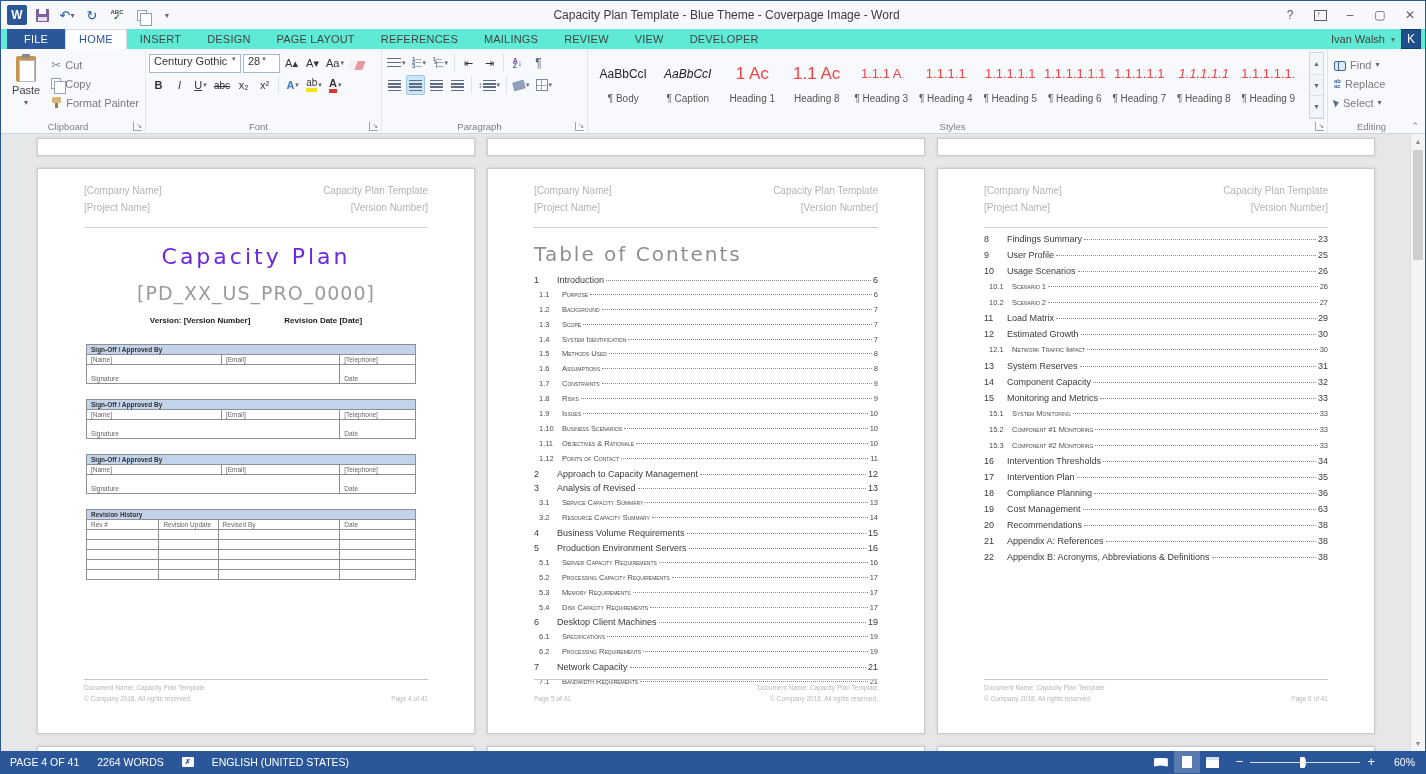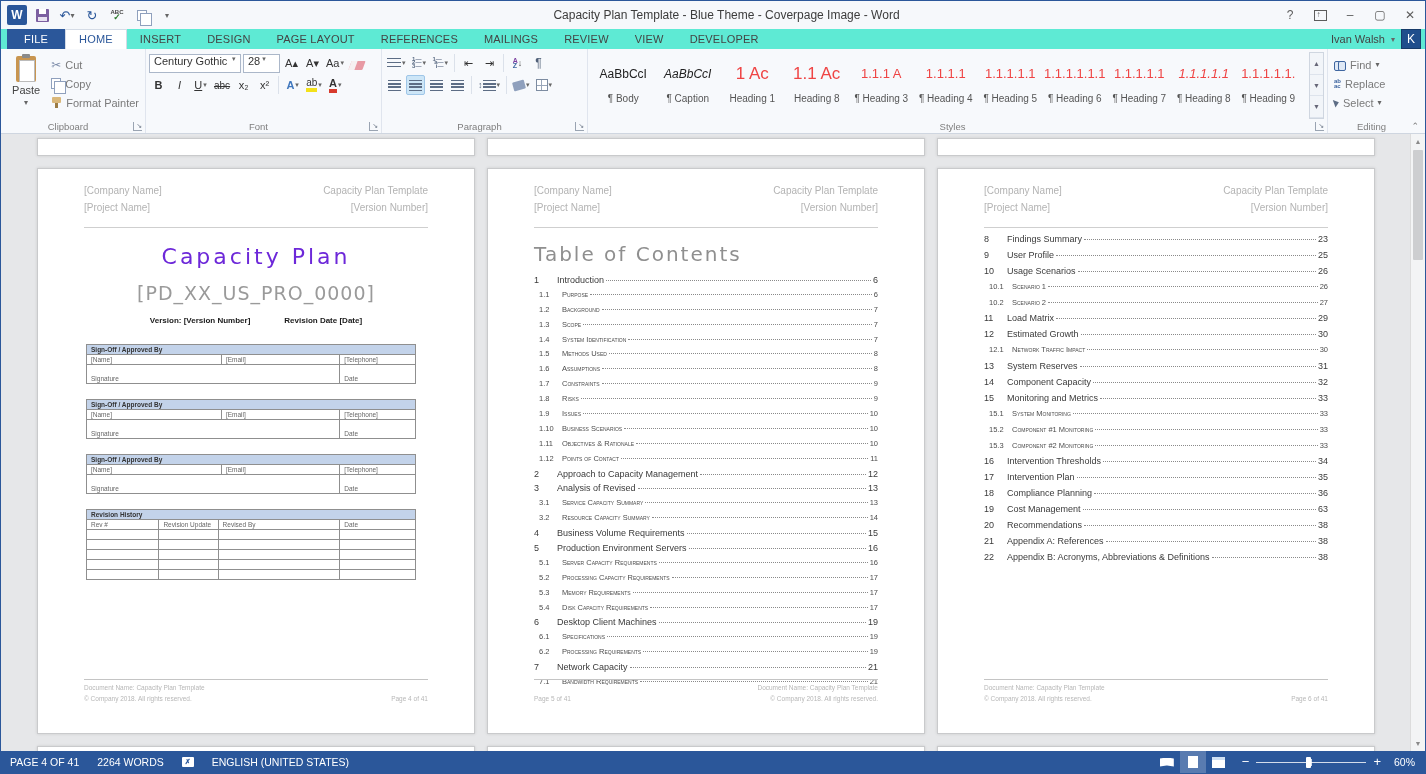--- a/index.html
+++ b/index.html
@@ -155,21 +155,21 @@
   .view-btn{width:26px;height:22px;display:flex;align-items:center;justify-content:center;}
   .view-btn.active{background:rgba(255,255,255,.22);}
   .vb-read{width:14px;height:9px;background:#fff;clip-path:polygon(0 12%,48% 0,52% 0,100% 12%,100% 100%,52% 90%,48% 90%,0 100%);}
   .vb-print{width:10px;height:12px;background:#fff;}
   .vb-web{width:13px;height:11px;background:#fff;border-top:3px solid #cfe0f3;}
   .zoom-ctl{display:flex;align-items:center;gap:7px;padding:0 10px;}
   .zoom-sign{font-size:13px;line-height:20px;}
   .zoom-track{width:110px;height:1px;background:rgba(255,255,255,.8);position:relative;}
   .zoom-track .tick{position:absolute;left:50%;top:-3px;width:1px;height:7px;background:rgba(255,255,255,.8);}
   .zoom-track .thumb{position:absolute;left:45%;top:-5px;width:5px;height:11px;background:#fff;border-radius:1px;}
-  .zoom-pct{width:34px;text-align:right;padding-right:10px;}
+  .zoom-pct{width:34px;text-align:right;padding-right:10px;margin-left:6px;}
 </style>
 </head>
 <body>
 
 <div class="window">
 
   <div class="titlebar">
     <div class="qat">
       <span class="qat-btn">
           <span class="word-logo">W</span>

